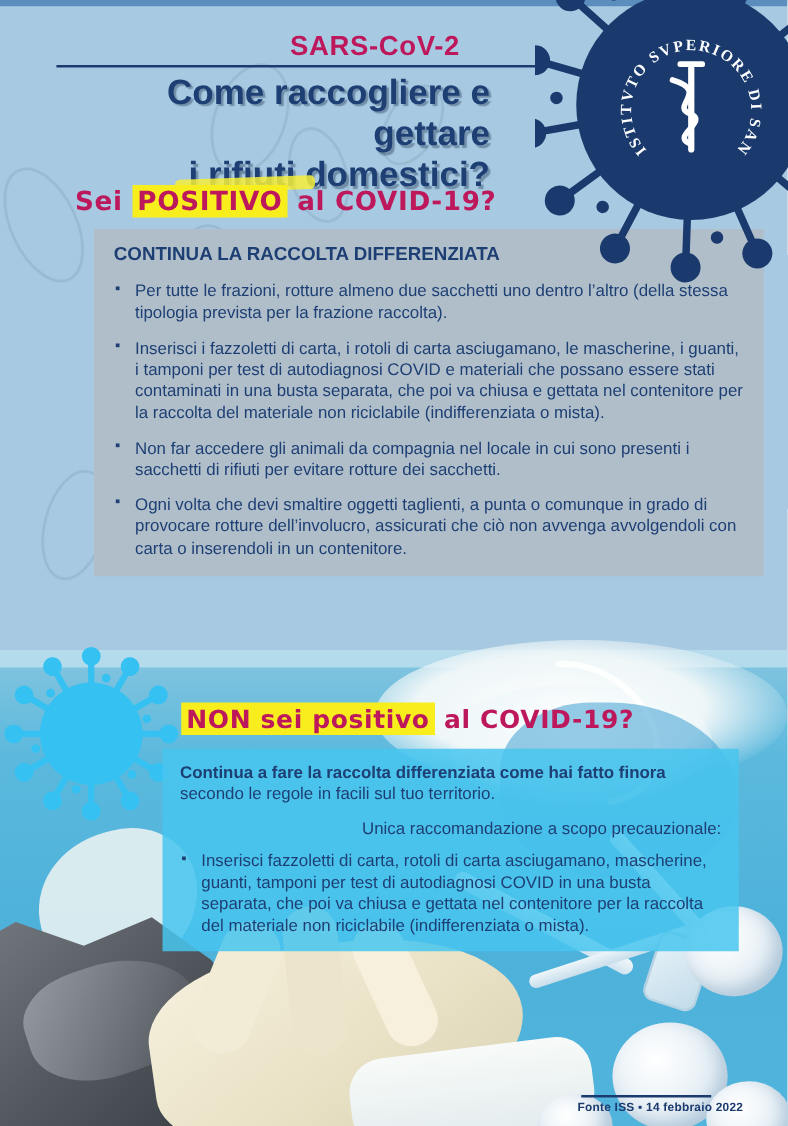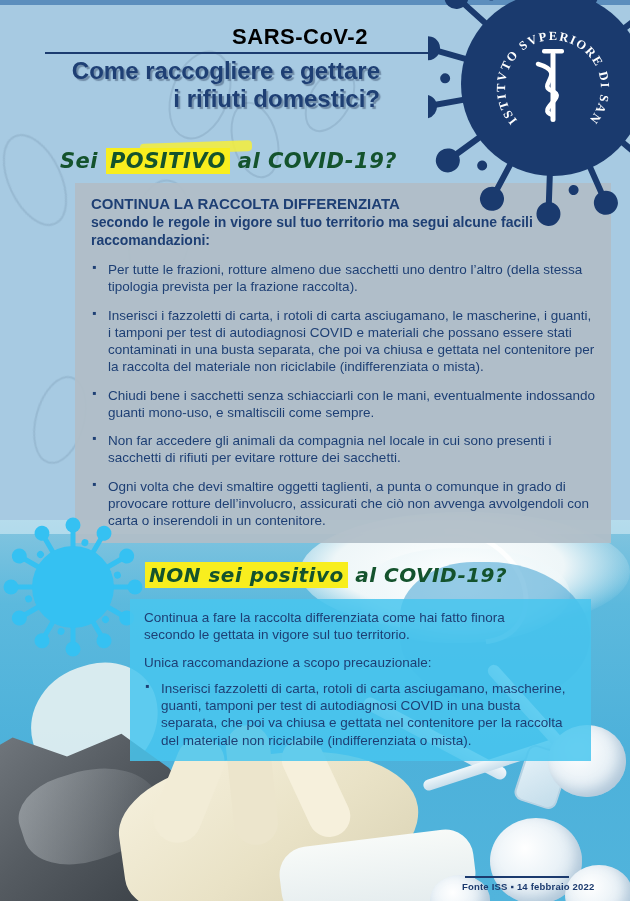--- a/index.html
+++ b/index.html
@@ -7,31 +7,31 @@
     position:relative; width:630px; height:901px; overflow:hidden;
     background:#a7cae2;
     font-family:"Liberation Sans", sans-serif;
   }
   .topband{position:absolute;left:0;top:0;width:100%;height:5px;background:#5c8ebd;}
   .bg-squiggles{position:absolute;left:0;top:0;width:630px;height:901px;pointer-events:none;}
 
   
   .supertitle{
     position:absolute;left:150px;top:24px;width:300px;text-align:center;
-    font-size:22px;font-weight:bold;color:#000000;letter-spacing:.5px;
+    font-size:22px;font-weight:bold;color:#be185d;letter-spacing:.5px;
   }
   .divider{position:absolute;left:45px;top:52px;width:400px;height:2px;background:#1c3c70;}
   .main-title{
-    position:absolute;left:33px;top:57px;width:347px;text-align:right;
-    font-size:24px;font-weight:bold;line-height:1.18;color:#1e3f74;
+    position:absolute;left:45px;top:57px;width:347px;text-align:right;
+    font-size:28px;font-weight:bold;line-height:1.18;color:#1e3f74;
     text-shadow:2px 2px 1px rgba(45,65,95,.45);
   }
   
   .question{
-    position:absolute;font-style:italic;font-weight:bold;color:#14532d;
+    position:absolute;font-weight:bold;color:#be185d;
     font-family:"DejaVu Sans", sans-serif;letter-spacing:.5px;white-space:nowrap;
   }
   .q1{left:60px;top:149px;font-size:21px;}
   .q2{left:145px;top:563px;font-size:20px;z-index:5;}
   .hl{background:#f8ee1e;padding:1px 4px;}
   .marker-smear{
     position:absolute;left:140px;top:142px;width:112px;height:11px;
     background:#f6ef3a;opacity:.85;border-radius:4px;transform:rotate(-2deg);
   }
 
@@ -42,22 +42,22 @@
     background:rgba(176,189,199,.93);
     margin-left:20px;
   }
   .panel-negative{
     left:130px;top:599px;width:433px;padding:10px 14px 10px 14px;
     background:rgba(72,197,238,.85);z-index:4;
   }
   .panel-title{font-size:15px;font-weight:bold;}
   .panel-subtitle{font-size:14px;font-weight:bold;margin-top:2px;line-height:1.25;}
   .panel p{margin:0;font-size:13.5px;line-height:1.28;}
-  .panel .b{font-weight:normal;}
-  .panel .mt{margin-top:10px;}
+  .panel .b{font-weight:bold;}
+  .panel .mt{margin-top:10px;text-align:right;}
   .bullets{list-style:none;margin:12px 0 0 0;padding:0;}
   .bullets li{
     position:relative;padding-left:17px;margin-bottom:11px;
     font-size:13.5px;line-height:1.28;
   }
   .bullets li:last-child{margin-bottom:2px;}
   .bullets li::before{content:"▪";position:absolute;left:1px;top:-1px;font-size:12px;}
 
   
   .photo{position:absolute;left:0;top:520px;width:630px;height:381px;
@@ -268,25 +268,23 @@
       <rect x="114" y="115" width="22" height="4.5" rx="2" fill="#ffffff" stroke="none"></rect>
       <path d="M110,130 C140,139 108,151 124,157 C140,163 108,175 124,181" stroke-width="4.5" stroke-linecap="round"></path>
     </g>
   </svg>
 
   <div class="marker-smear"></div>
   <div class="question q1"><span>Sei </span><span class="hl">POSITIVO</span><span> al COVID-19?</span></div>
 
   <div class="panel panel-positive">
     <div class="panel-title">CONTINUA LA RACCOLTA DIFFERENZIATA</div>
-    <div class="panel-subtitle">secondo le regole in vigore sul tuo territorio ma segui alcune facili raccomandazioni:</div>
     <ul class="bullets">
       <li>Per tutte le frazioni, rotture almeno due sacchetti uno dentro l’altro (della stessa tipologia prevista per la frazione raccolta).</li>
       <li>Inserisci i fazzoletti di carta, i rotoli di carta asciugamano, le mascherine, i guanti, i tamponi per test di autodiagnosi COVID e materiali che possano essere stati contaminati in una busta separata, che poi va chiusa e gettata nel contenitore per la raccolta del materiale non riciclabile (indifferenziata o mista).</li>
-      <li>Chiudi bene i sacchetti senza schiacciarli con le mani, eventualmente indossando guanti mono-uso, e smaltiscili come sempre.</li>
       <li>Non far accedere gli animali da compagnia nel locale in cui sono presenti i sacchetti di rifiuti per evitare rotture dei sacchetti.</li>
       <li>Ogni volta che devi smaltire oggetti taglienti, a punta o comunque in grado di provocare rotture dell’involucro, assicurati che ciò non avvenga avvolgendoli con carta o inserendoli in un contenitore.</li>
     </ul>
   </div>
 
   <svg class="virus-cyan" viewBox="0 0 146 152">
     <g fill="#35c1f2">
       <g transform="rotate(0 70 74)">
           <rect x="67.5" y="14" width="5" height="28" rx="2.5"></rect>
           <circle cx="70" cy="12" r="7.5"></circle>
@@ -354,21 +352,21 @@
           <circle cx="70" cy="28" r="3.5"></circle>
         </g>
       <circle cx="70" cy="74" r="41"></circle>
     </g>
   </svg>
 
   <div class="question q2"><span class="hl">NON sei positivo</span><span> al COVID-19?</span></div>
 
   <div class="panel panel-negative">
     <p class="b">Continua a fare la raccolta differenziata come hai fatto finora</p>
-    <p>secondo le gettata in vigore sul tuo territorio.</p>
+    <p>secondo le regole in facili sul tuo territorio.</p>
     <p class="mt">Unica raccomandazione a scopo precauzionale:</p>
     <ul class="bullets" style="margin-top:9px;">
       <li>Inserisci fazzoletti di carta, rotoli di carta asciugamano, mascherine, guanti, tamponi per test di autodiagnosi COVID in una busta separata, che poi va chiusa e gettata nel contenitore per la raccolta del materiale non riciclabile (indifferenziata o mista).</li>
     </ul>
   </div>
 
   <div class="footer-line"></div>
   <div class="footer-text"><span>Fonte ISS</span>&nbsp;<span>▪</span>&nbsp;<span>14 febbraio 2022</span></div>
 
 </div>

